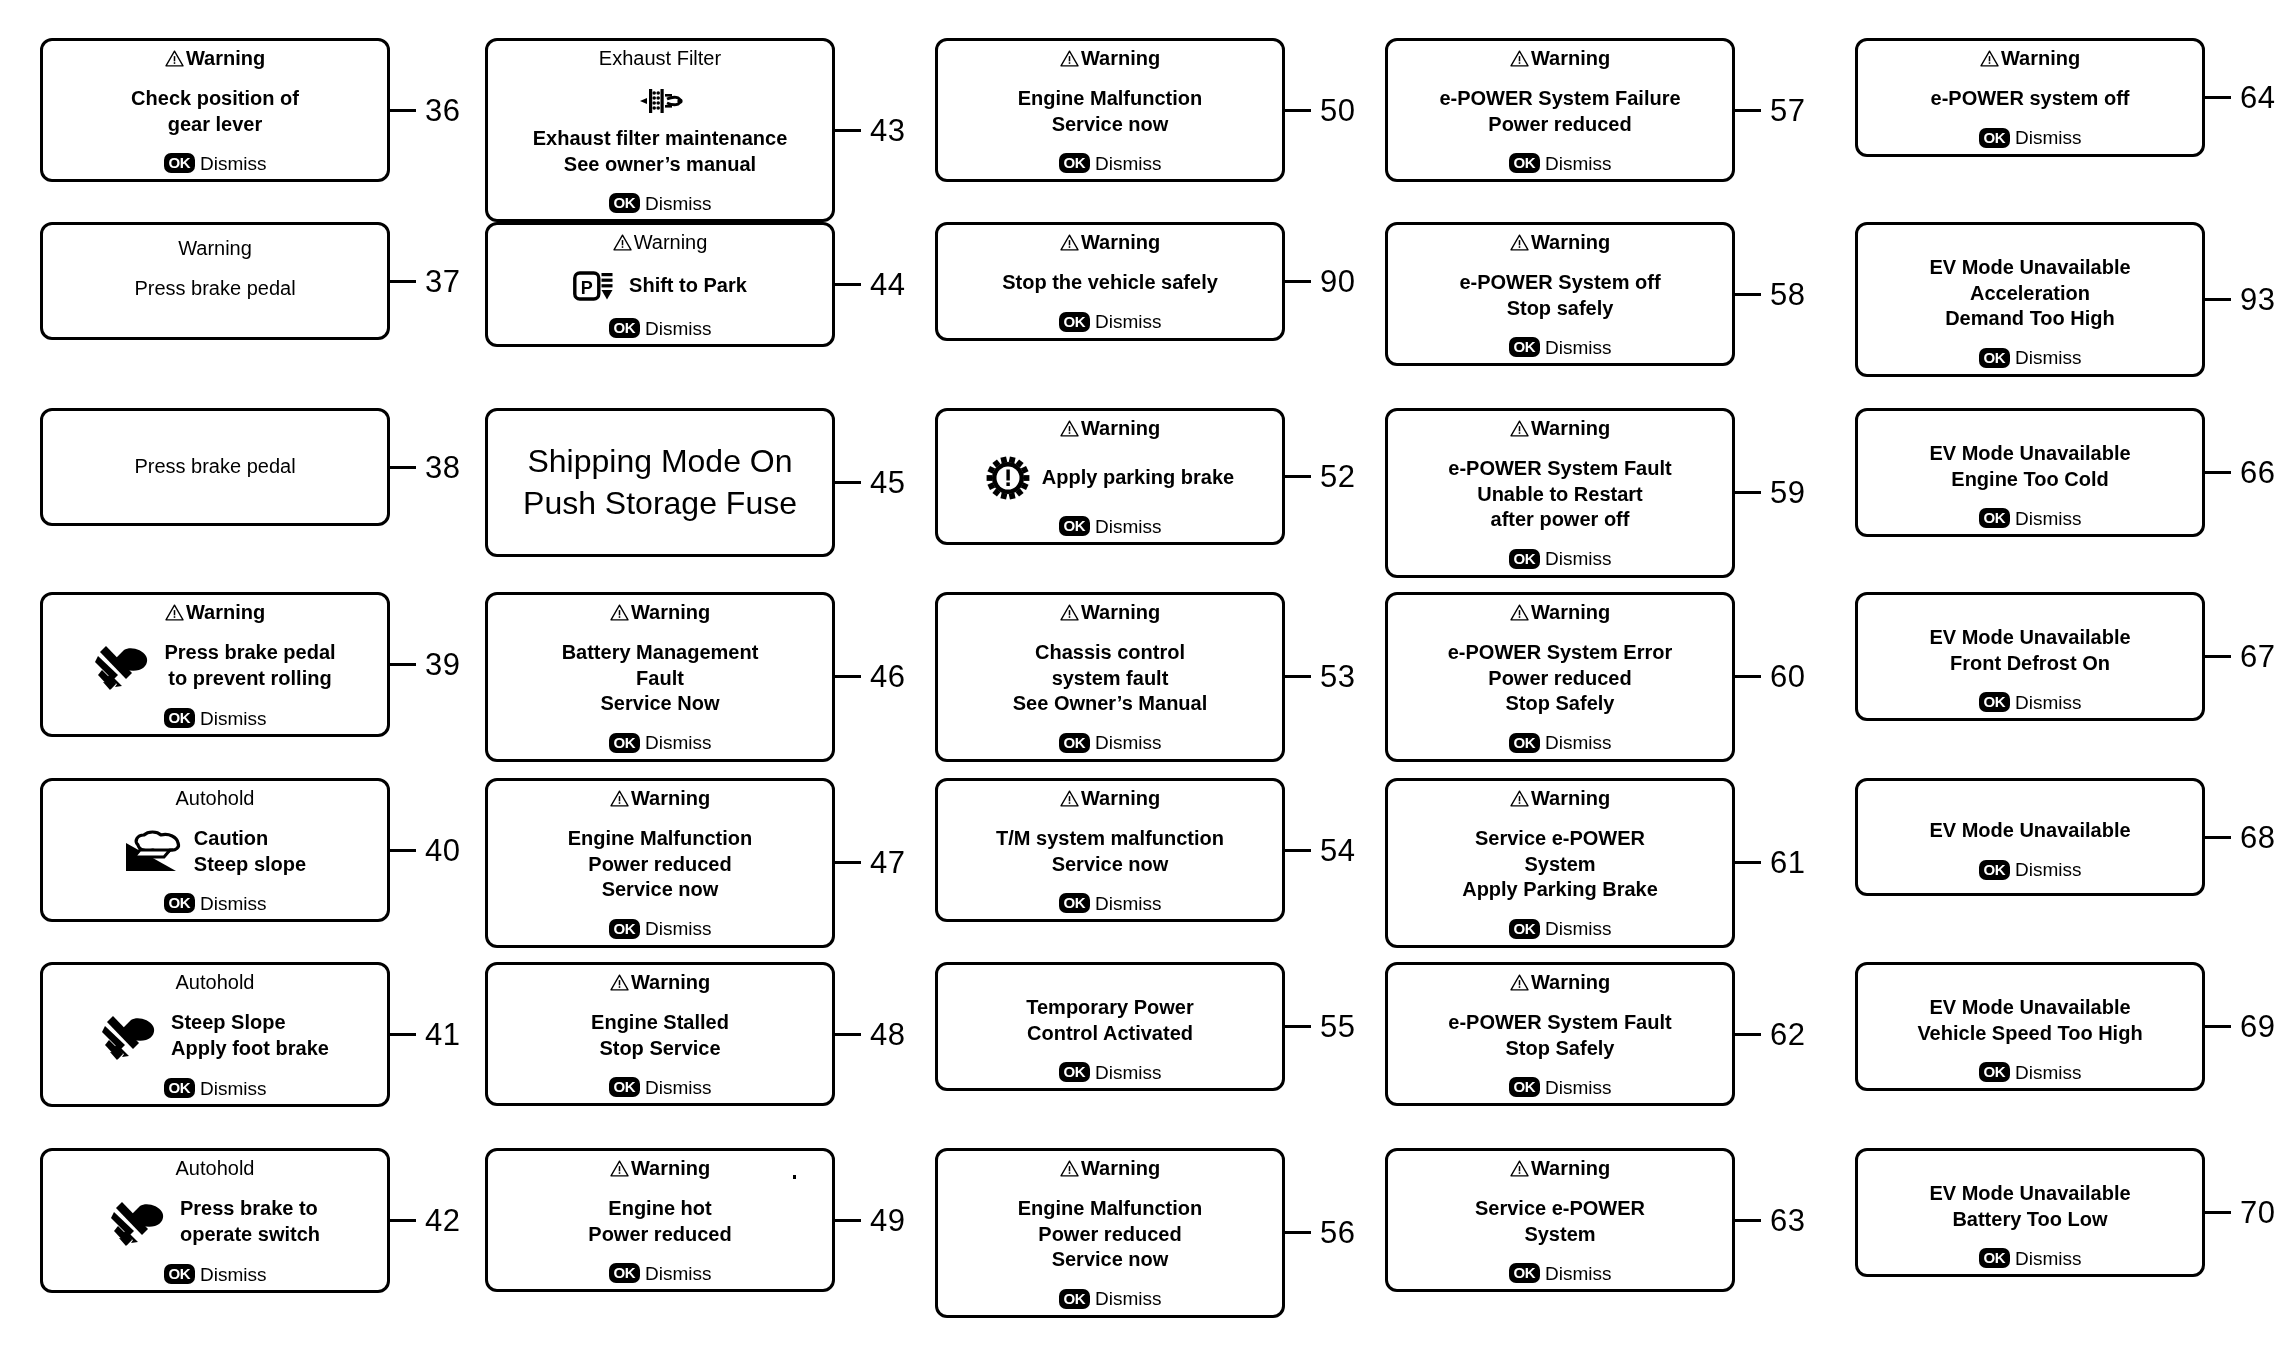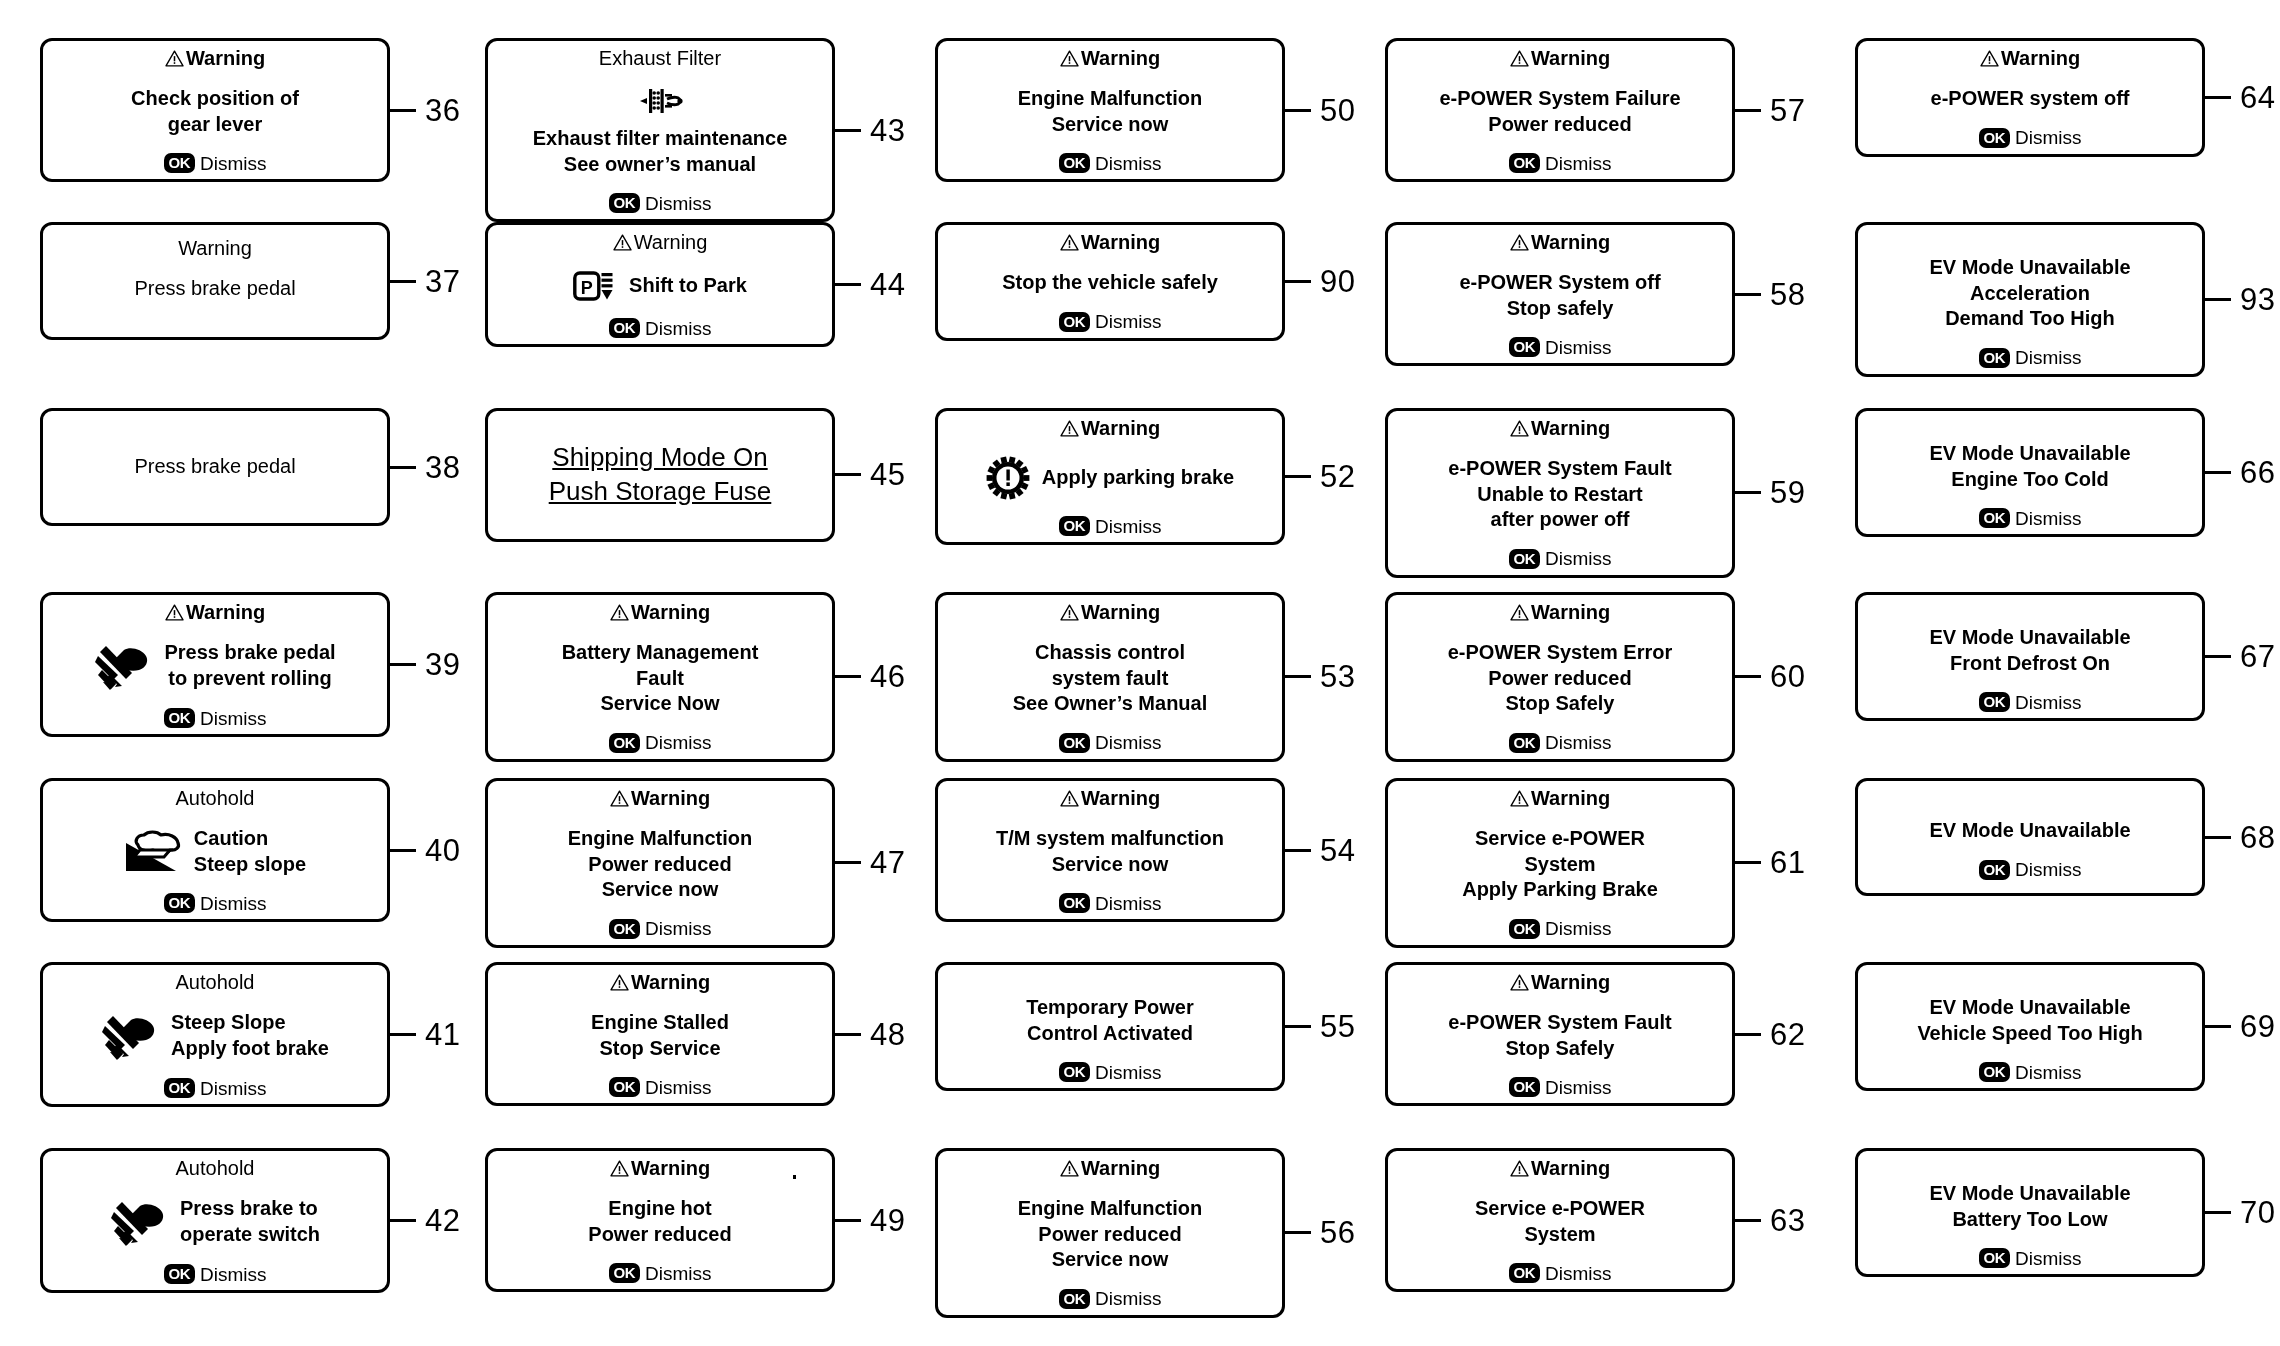--- a/index.html
+++ b/index.html
@@ -74,24 +74,23 @@
     font-size: 20px;
     font-weight: 700;
     line-height: 1.28;
     text-align: center;
     white-space: pre-line;
   }
   .body-txt.light {
     font-weight: 400;
   }
   .body-txt.big {
-    font-size: 26px;
+    font-size: 32px;
     font-weight: 400;
     line-height: 1.3;
-    text-decoration: underline;
   }
   .dismiss {
     display: flex;
     flex-direction: row;
     align-items: center;
     justify-content: center;
     gap: 5px;
     font-size: 19px;
     font-weight: 400;
     line-height: 1;

